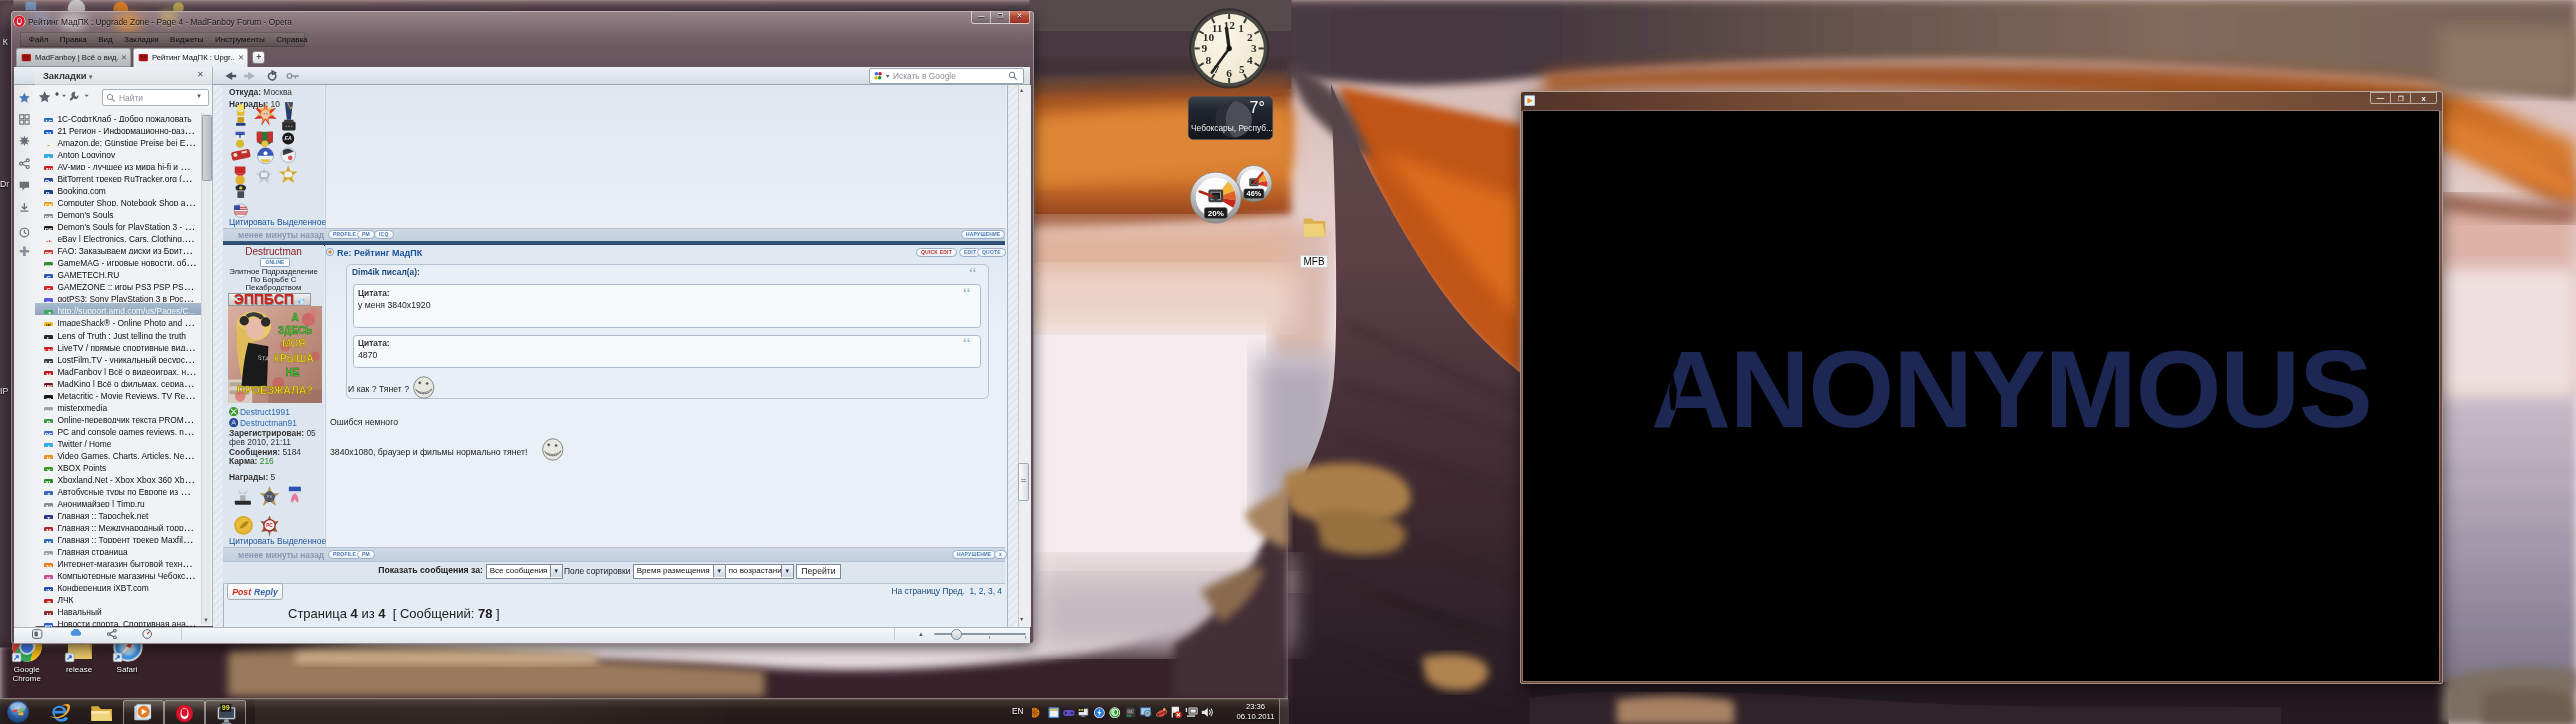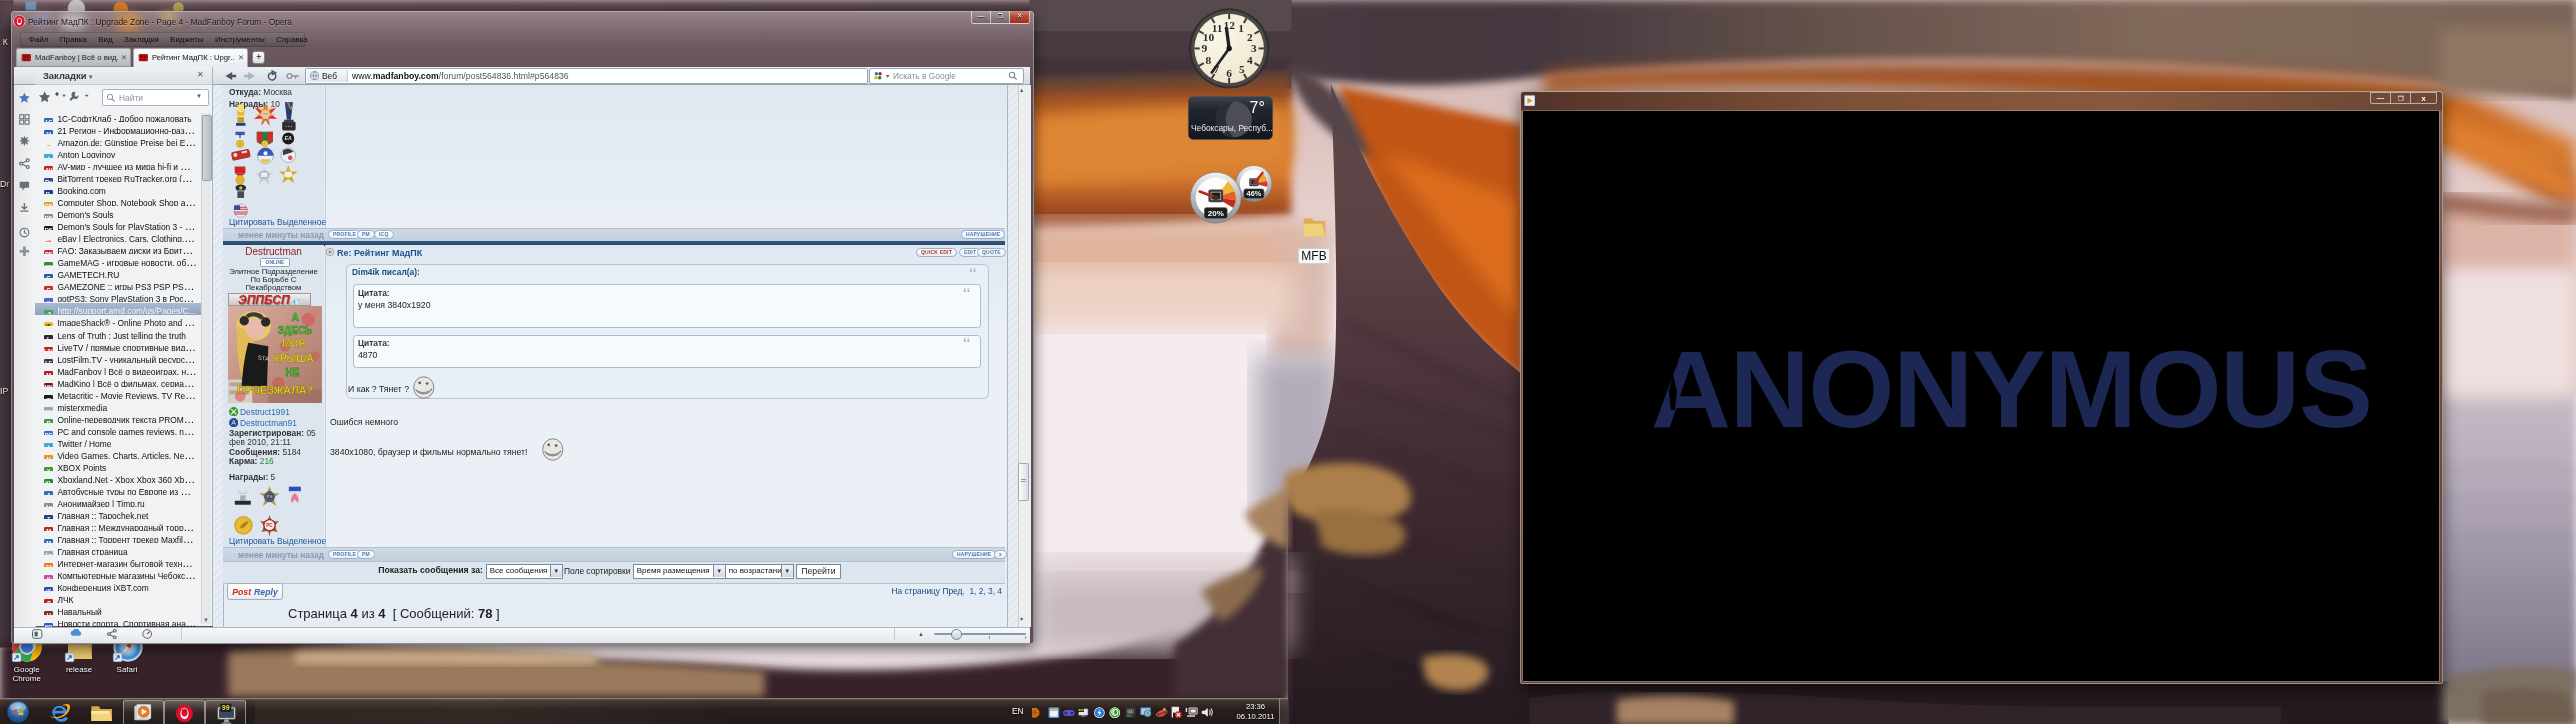--- a/index.html
+++ b/index.html
@@ -268,21 +268,21 @@
   <rect x="-17" y="15" width="34" height="16" rx="3" fill="#1c1c1c" stroke="#555"></rect>
   <text x="0" y="27" fill="#fff" font-size="12" text-anchor="middle" font-weight="bold">20%</text>
  </g>
 </svg>
 
 <div class="ab" style="left:1295px;top:213px;width:38px;text-align:center">
  <svg width="27" height="27" style="margin-left:0px" viewBox="0 0 40 40">
         <path d="M4,8 L16,8 L19,12 L36,12 L36,35 L4,35 Z" fill="#dcb04e"></path>
         <path d="M4,16 L32,16 L36,35 L4,35 Z" fill="#efd17a"></path>
       </svg>
- <div style="display:inline-block;background:#f6f6f6;border:0.7px solid #cfcfcf;color:#111;font-size:12px;padding:0 2px;margin-top:6px">MFB</div>
+ <div style="display:inline-block;background:#f6f6f6;border:0.7px solid #cfcfcf;color:#111;font-size:10px;padding:0 2px;margin-top:13px">MFB</div>
 </div>
 
 <div class="ab" style="left:1520px;top:91px;width:923px;height:593px;border-radius:4px 4px 2.7px 2.7px;background:linear-gradient(180deg,#83604f,#734c3e 50%,#654339);box-shadow:0 5.4px 16px rgba(0,0,0,0.55),inset 0 0 0 0.7px rgba(255,255,255,0.55);">
  <div class="ab" style="left:0.7px;top:0.7px;right:0.7px;height:19.5px;border-radius:3.4px 3.4px 0 0;background:linear-gradient(90deg,rgba(60,32,24,0.7),rgba(120,68,38,0.55) 35%,rgba(140,82,44,0.5) 65%,rgba(85,52,36,0.6));"></div>
  <svg class="ab" style="left:4px;top:4px" width="11.4" height="11.4" viewBox="0 0 17 17">
         <rect x="0.5" y="0.5" width="16" height="16" rx="2" fill="#eaf2fa" stroke="#5a88b8"></rect>
         <path d="M5,4 L13,8.5 L5,13 Z" fill="#f09020"></path>
       </svg>
 
  <div class="ab" style="left:850px;top:0.7px;width:67px;height:12.7px;display:flex">
@@ -359,29 +359,20 @@
 <svg class="ab" style="left:216px;top:70px" width="87" height="12" viewBox="0 0 130 18">
  <path d="M14,9 L24,3 L24,7 L30,7 L30,11 L24,11 L24,15 Z" fill="#4a5560"></path>
  <path d="M58,9 L48,3 L48,7 L42,7 L42,11 L48,11 L48,15 Z" fill="#aab2ba"></path>
  <path d="M84,4 a5.5,5.5 0 1 0 4,1.8 M84,1.5 l0.5,5 l4.5,-2.5 Z" stroke="#4a5560" stroke-width="2.2" fill="none"></path>
  <g stroke="#8a929a" stroke-width="2">
           <circle cx="110" cy="9" r="3.5" fill="none"></circle>
           <path d="M113,9 L124,9 M119,9 L119,13"></path>
         </g>
 </svg>
 
-<div class="ab" style="left:305px;top:68px;width:561px;height:14px;background:#fff;border:0.7px solid #98a4b0;border-radius:2px">
- <div class="ab" style="left:0.7px;top:0.7px;width:40px;height:12.7px;background:linear-gradient(180deg,#f4f6f8,#e2e7ec);border-right:0.7px solid #c2cad2;border-radius:1.3px 0 0 1.3px"></div>
- <svg class="ab" style="left:4px;top:2px" width="9.4" height="9.4" viewBox="0 0 14 14">
-          <circle cx="7" cy="7" r="6.3" fill="#e8eef4" stroke="#667a8e" stroke-width="1"></circle>
-          <path d="M1,7 H13 M7,1 a9,9 0 0 1 0,12 a9,9 0 0 1 0,-12" stroke="#667a8e" stroke-width="1" fill="none"></path>
-        </svg>
- <div class="ab" style="left:16px;top:2px;font-size:8.4px;color:#222">Веб</div>
- <div class="ab" style="left:46px;top:2px;font-size:8.7px;color:#111">www.<b>madfanboy.com</b><span style="color:#555">/forum/post564836.html#p564836</span></div>
-</div>
 
 <div class="ab" style="left:869px;top:68px;width:153px;height:14px;background:#fff;border:0.7px solid #98a4b0;border-radius:2px">
  <svg class="ab" style="left:3.4px;top:2px" width="17.4" height="10" viewBox="0 0 26 15">
           <rect x="0" y="0" width="15" height="15" rx="2" fill="#fff"></rect>
           <circle cx="5" cy="4" r="2.6" fill="#3369e8"></circle>
           <circle cx="10.5" cy="4" r="2.6" fill="#d50f25"></circle>
           <circle cx="4.5" cy="10" r="2.6" fill="#eeb211"></circle>
           <circle cx="10" cy="10" r="2.6" fill="#009925"></circle>
           <path d="M19,6 l3,4 l3,-4 Z" fill="#667"></path>
         </svg>
@@ -595,21 +586,21 @@
  <div class="pill" style="left:961px;top:230px">НАРУШЕНИЕ</div>
 
  <div class="ab" style="left:223px;top:241px;width:782px;height:4px;background:linear-gradient(180deg,#35597e,#27486c);border-bottom:0.7px solid #142a42"></div>
 
  <div class="ab" style="left:223px;top:245px;width:101px;height:303px;background:#dde5ee"></div>
  <div class="ab" style="left:325px;top:245px;width:680px;height:303px;background:linear-gradient(180deg,#dfe7f0 0,#eaf0f6 81px);border-left:0.7px solid #c2cedb"></div>
  <div class="ab" style="left:223px;top:246px;width:101px;text-align:center;font-size:10px;font-weight:normal;color:#8c1c1c">Destructman</div>
  <div class="ab" style="left:260px;top:258px;width:28px;height:7.4px;border:0.7px solid #8aa5c0;border-radius:1.3px;background:#fff;font-size:5px;font-weight:bold;color:#4a7ab5;text-align:center;line-height:7.4px">ONLINE</div>
  <div class="ab" style="left:223px;top:268px;width:101px;text-align:center;font-size:7.7px;color:#222;line-height:8px">Элитное Подразделение<br>По Борьбе С<br>Пекабродством</div>
  <div class="ab" style="left:228px;top:293px;width:81px;height:10.7px;background:linear-gradient(180deg,#f0f0f0,#c8c8cc);border:0.7px solid #999;text-align:center">
-   <span style="font-size:12px;font-weight:bold;font-style:italic;color:#d02018;text-shadow:0.7px 0.7px 0 #888;line-height:10.7px">ЭППБСП</span>
+   <span style="font-size:14px;font-weight:bold;color:#d02018;text-shadow:0.7px 0.7px 0 #888;line-height:10.7px">ЭППБСП</span>
    <span style="font-size:6.7px">💎</span>
  </div>
 
  <svg class="ab" style="left:228px;top:306px" width="94" height="97" viewBox="0 0 140 145">
   <rect width="140" height="145" fill="#c89888"></rect>
   <rect width="140" height="145" fill="url(#avg)"></rect>
   <defs>
               <linearGradient id="avg" x1="0" y1="0" x2="1" y2="1">
                 <stop offset="0" stop-color="#d8b0a0"></stop>
                 <stop offset="0.5" stop-color="#c09080"></stop>

